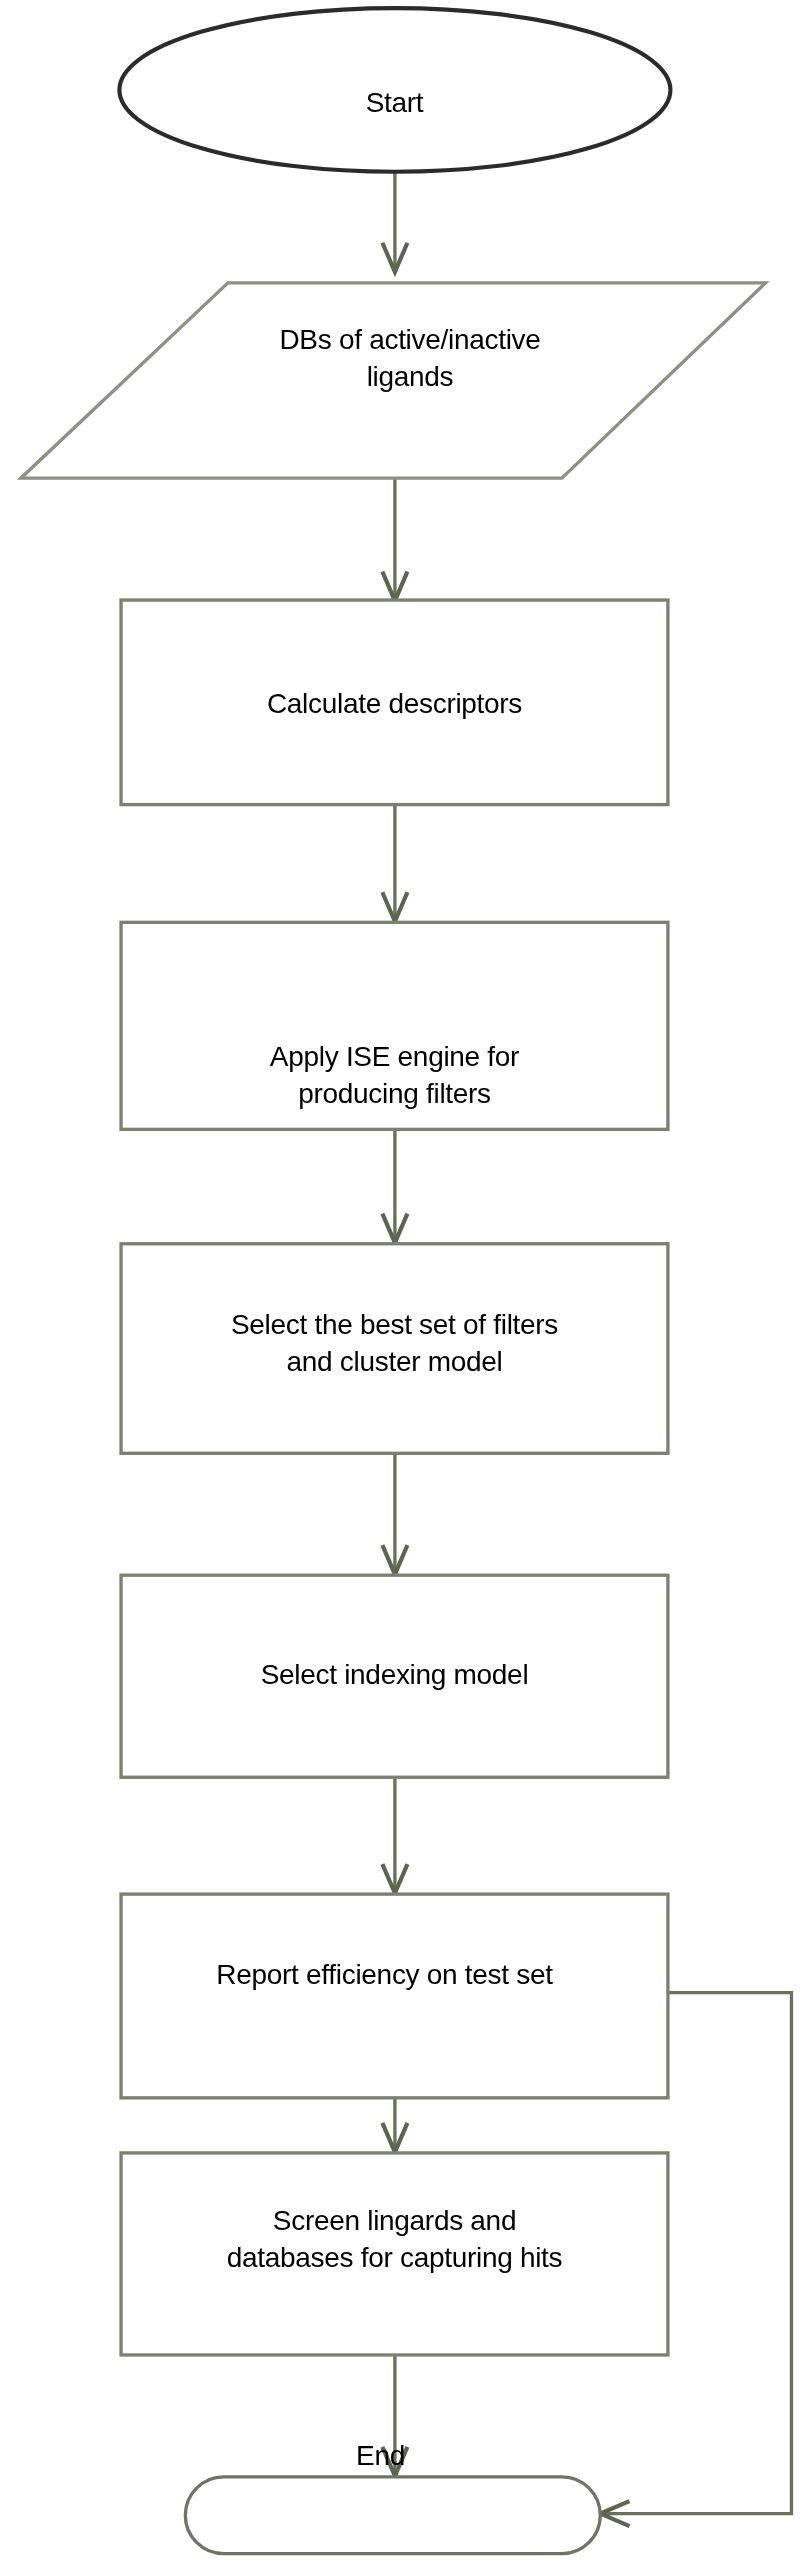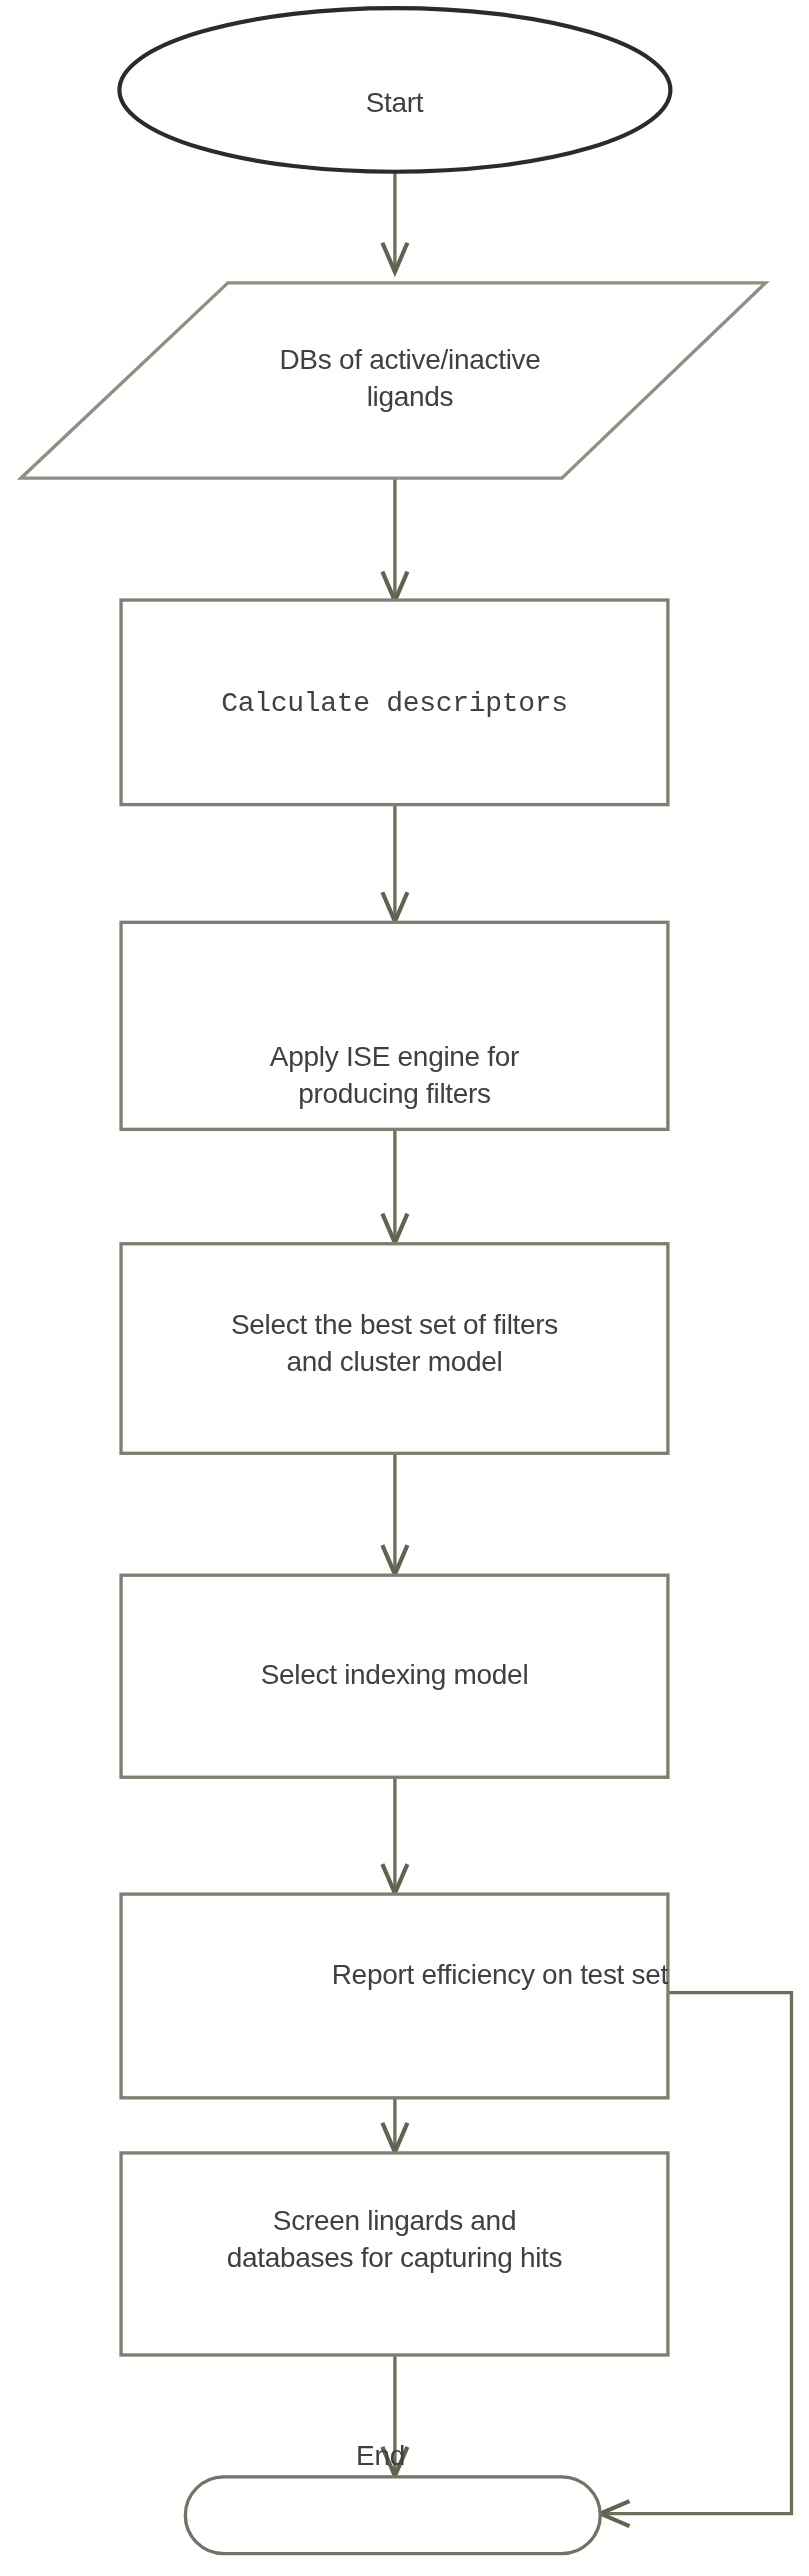--- a/index.html
+++ b/index.html
@@ -20,35 +20,35 @@
   #flow-svg {
     position: absolute;
     left: 0;
     top: 0;
     width: 809px;
     height: 2576px;
   }
   .node-label {
     position: absolute;
     text-align: center;
-    color: #404040;
+    color: #000000;
     font-family: "Liberation Sans", sans-serif;
     font-size: 28px;
     line-height: 37px;
     letter-spacing: -0.3px;
     white-space: pre-line;
     pointer-events: none;
   }
   .lbl-start   { left: 121px; top: 84px;  width: 547px; }
-  .lbl-dbs     { left: 155px; top: 341px;  width: 510px; text-align: center; }
-  .lbl-calc    { left: 121px; top: 685px;  width: 547px; font-family: Liberation Mono, monospace; }
+  .lbl-dbs     { left: 155px; top: 321px;  width: 510px; text-align: center; }
+  .lbl-calc    { left: 121px; top: 685px;  width: 547px; }
   .lbl-ise     { left: 121px; top: 1038px; width: 547px; }
   .lbl-select  { left: 121px; top: 1306px; width: 547px; }
   .lbl-produce { left: 121px; top: 1656px; width: 547px; }
-  .lbl-report  { left: 121px; top: 1956px; width: 547px; text-align: right; }
+  .lbl-report  { left: 111px; top: 1956px; width: 547px; }
   .lbl-screen  { left: 121px; top: 2202px; width: 547px; }
   .lbl-end     { left: 184px; top: 2437px; width: 393px; }
 </style>
 </head>
 <body>
 
 <div id="flow-root">
 
   <svg id="flow-svg" viewBox="0 0 969 3084" xmlns="http://www.w3.org/2000/svg">
 

